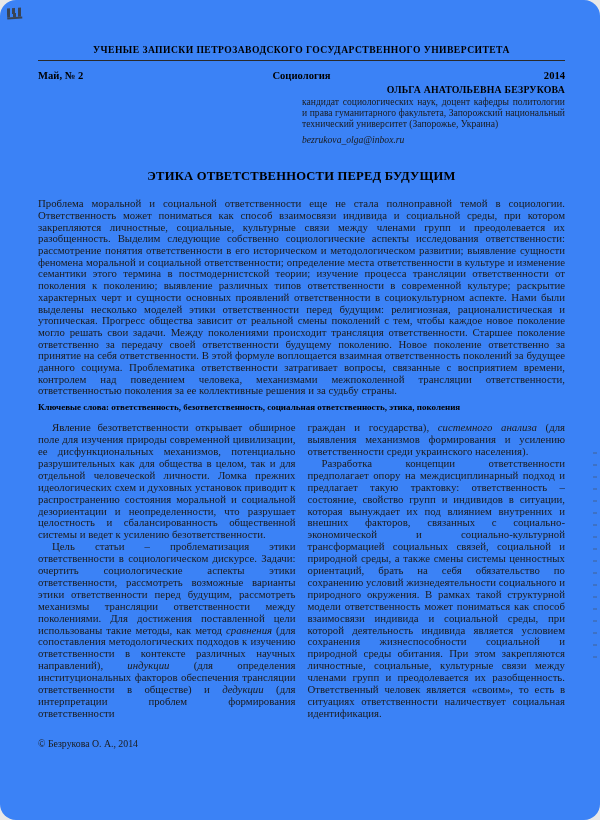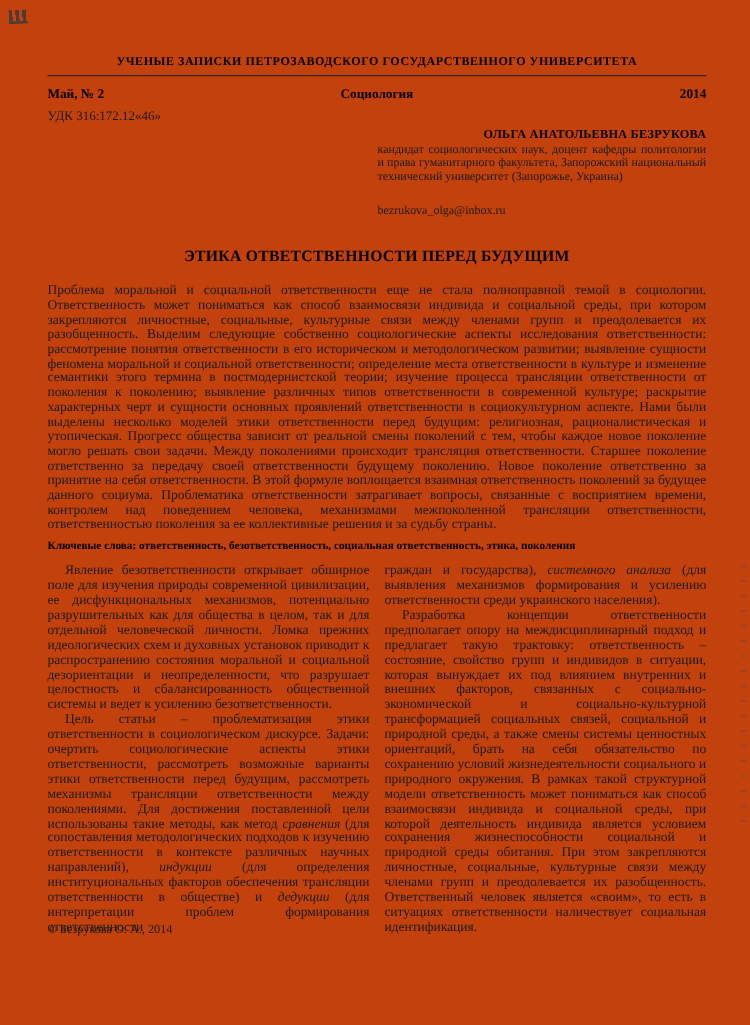--- a/index.html
+++ b/index.html
@@ -1,23 +1,24 @@
 <!DOCTYPE html>
 <html lang="ru"><head>
 <meta charset="utf-8">
 <style>
   html,body{margin:0;padding:0;background:#e8e8e8;}
   .page{
     position:relative;
     width:600px;height:820px;
-    background:#c2410c;
+    background:#3b82f6;
     color:#1b1b1b;
     font-family:"Liberation Serif","DejaVu Serif",serif;
     overflow:hidden;
     box-sizing:border-box;
+    border-radius:16px;
   }
   .inner{padding:44px 35px 0 38px;}
 
   
   .artifact{
     position:absolute;left:7px;top:8px;width:15px;height:9px;
     background:repeating-linear-gradient(to right,#3a3a3a 0 3px,transparent 3px 5.5px);
     border-bottom:2px solid #3a3a3a;
     transform:rotate(-3deg);opacity:.85;
   }
@@ -35,21 +36,21 @@
   .issue-row{display:flex;font-weight:bold;font-size:10.6px;margin-top:9px;color:#000;}
   .issue-row .l{flex:1;text-align:left;}
   .issue-row .c{flex:1;text-align:center;}
   .issue-row .r{flex:1;text-align:right;}
 
   .udc{font-size:10.4px;margin-top:7px;}
 
   .author-block{width:263px;margin-left:auto;margin-top:3px;}
   .author-name{font-weight:bold;font-size:9.8px;text-align:right;color:#000;letter-spacing:.2px;}
   .author-affiliation{font-size:9.6px;line-height:10.9px;text-align:justify;margin-top:2px;}
-  .author-email{font-size:9.6px;margin-top:15px;}
+  .author-email{font-style:italic;font-size:9.6px;margin-top:4px;}
 
   .title{margin-top:24px;text-align:center;font-weight:bold;font-size:12.6px;line-height:14.5px;color:#000;letter-spacing:.2px;}
 
   .abstract{
     margin:15px 0 0 0;font-size:10.8px;line-height:11.7px;text-align:justify;
     hyphens:auto;-webkit-hyphens:auto;
   }
   .keywords{margin:5px 0 0 0;font-weight:bold;font-size:9px;color:#000;}
 
   .columns{display:flex;gap:12px;margin-top:10px;font-family:Liberation Serif, serif;}
@@ -69,21 +70,20 @@
 
   <div class="inner">
     <header>
       <div class="journal">УЧЕНЫЕ ЗАПИСКИ ПЕТРОЗАВОДСКОГО ГОСУДАРСТВЕННОГО УНИВЕРСИТЕТА</div>
       <div class="rule"></div>
       <div class="issue-row">
         <span class="l">Май, № 2</span>
         <span class="c">Социология</span>
         <span class="r">2014</span>
       </div>
-      <div class="udc">УДК 316:172.12«46»</div>
 
       <div class="author-block">
         <div class="author-name">ОЛЬГА АНАТОЛЬЕВНА БЕЗРУКОВА</div>
         <div class="author-affiliation">кандидат социологических наук, доцент кафедры политологии и права гуманитарного факультета, Запорожский национальный технический университет (Запорожье, Украина)</div>
         <div class="author-email">bezrukova_olga@inbox.ru</div>
       </div>
     </header>
 
     <h1 class="title">
       <div>ЭТИКА ОТВЕТСТВЕННОСТИ ПЕРЕД БУДУЩИМ</div>

